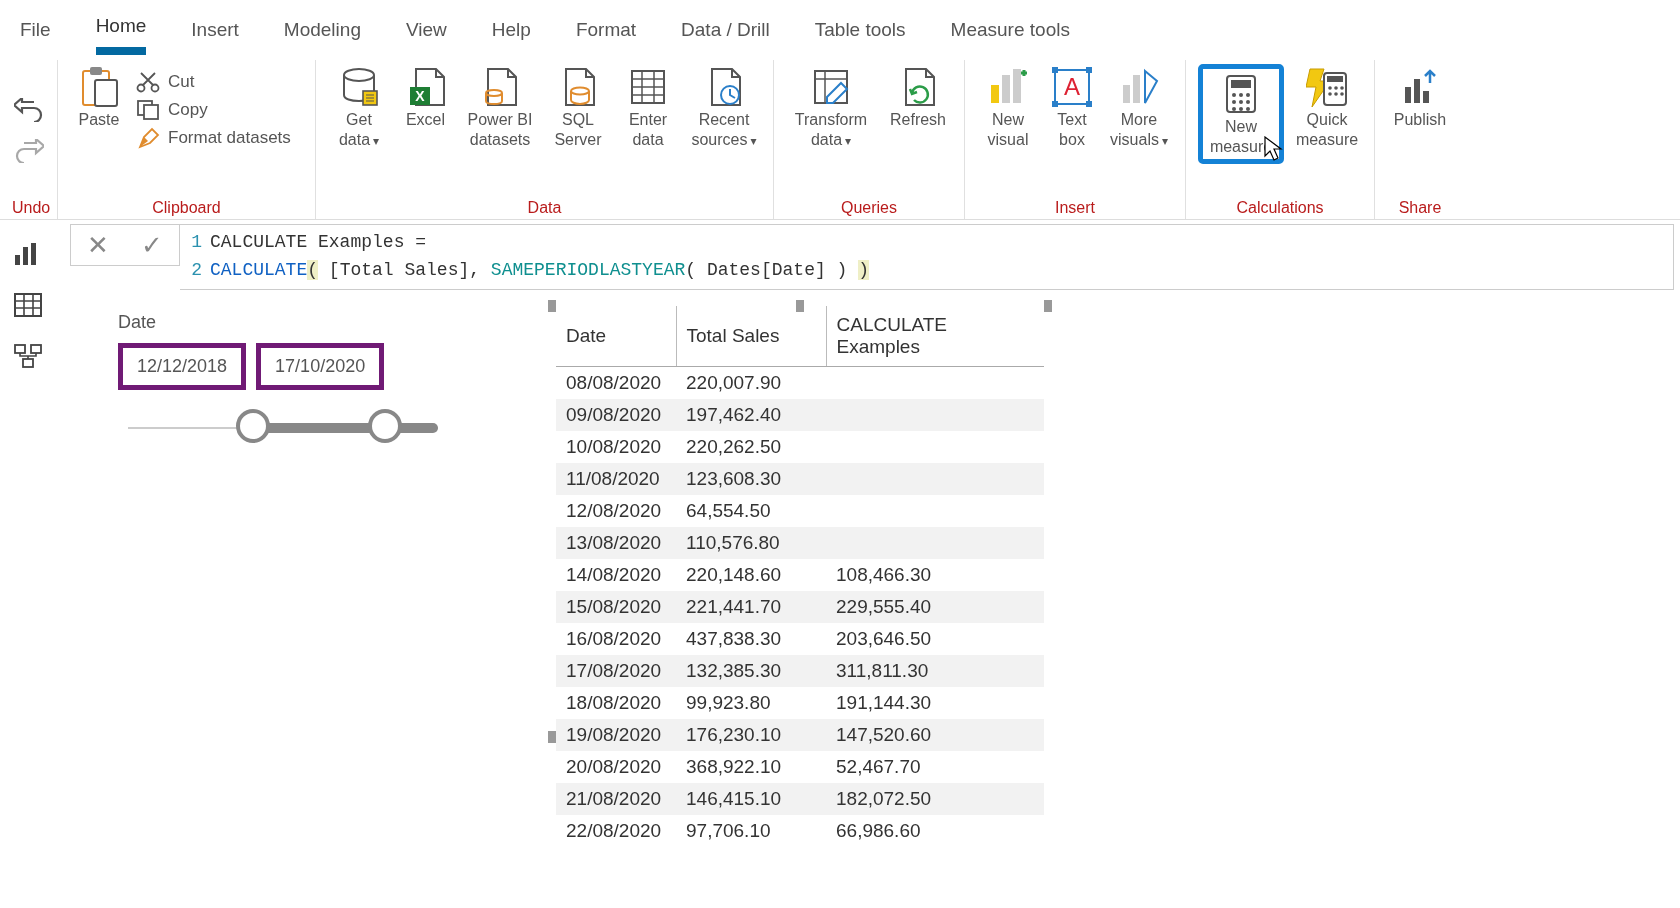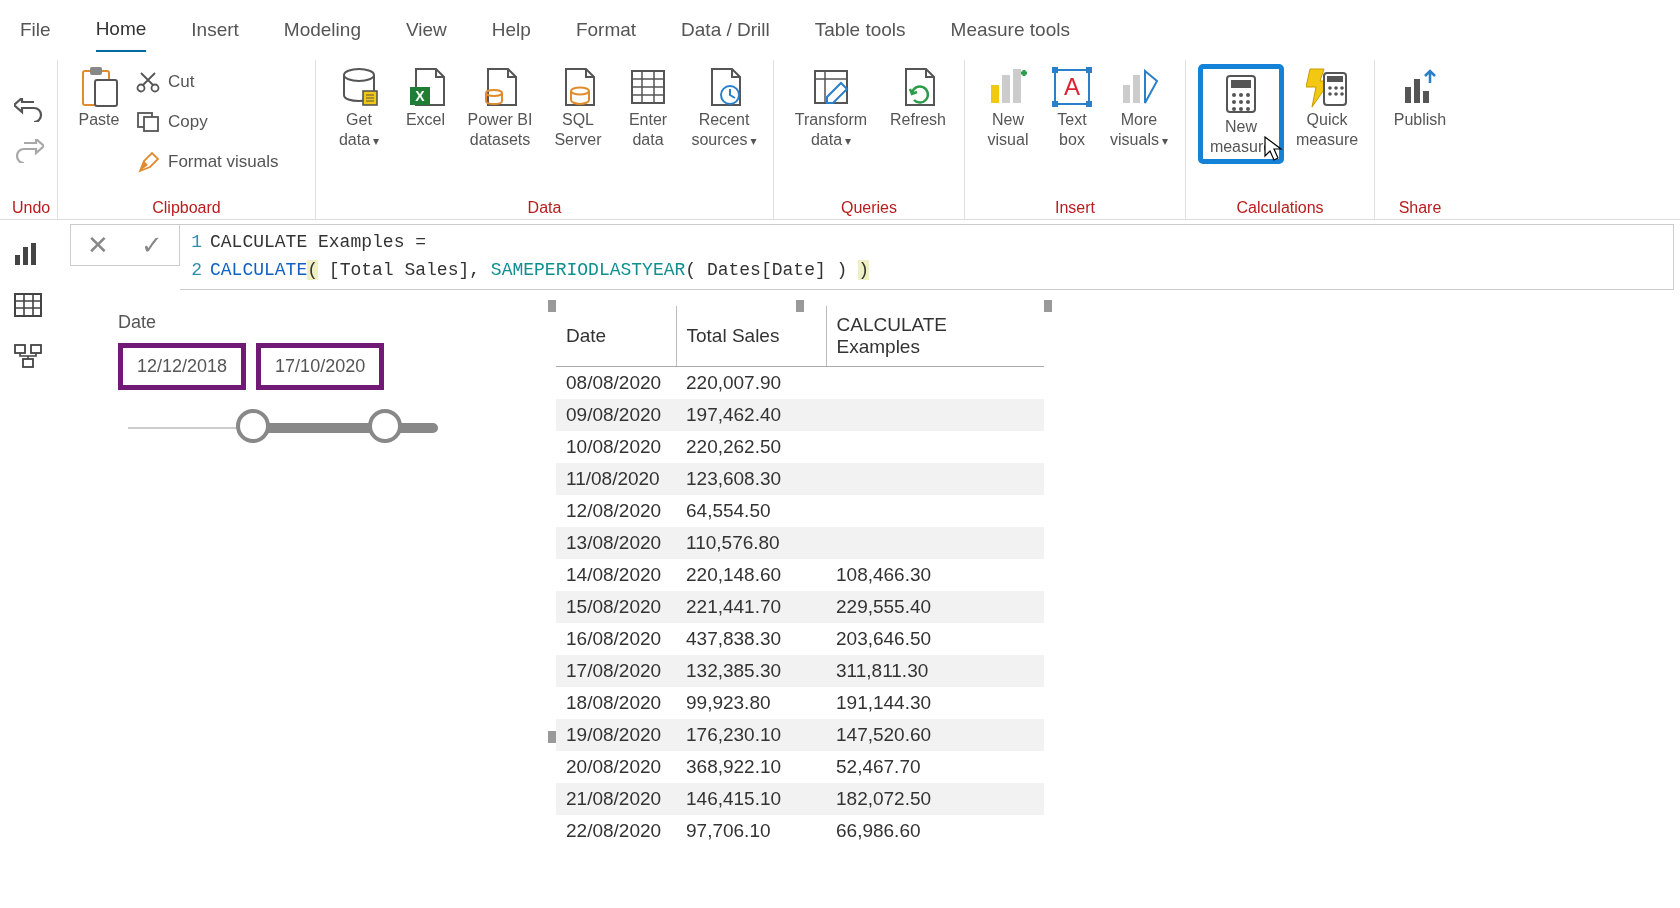--- a/index.html
+++ b/index.html
@@ -1,21 +1,21 @@
 <!DOCTYPE html>
 <html><head>
   <meta charset="utf-8">
   <style>
     * { margin: 0; padding: 0; box-sizing: border-box; }
     body { font-family: "Segoe UI", Tahoma, sans-serif; font-size: 14px; color: #333; background: #fff; overflow: hidden; }
 
     
     .menubar { height: 60px; display: flex; align-items: center; padding: 0 20px; gap: 45px; font-size: 19px; color: #555; }
     .menubar .tab { padding: 10px 0; cursor: pointer; }
-    .menubar .tab.active { color: #333; border-bottom: 2px solid #0369a1; font-weight: 500; }
+    .menubar .tab.active { color: #333; border-bottom: 8px solid #0369a1; font-weight: 500; }
 
     
     .ribbon { display: flex; align-items: stretch; height: 160px; border-bottom: 1px solid #ddd; }
     .ribbon .group { display: flex; flex-direction: column; justify-content: space-between; border-right: 1px solid #e0e0e0; padding: 4px 12px 0; }
     .ribbon .group .group-content { display: flex; align-items: flex-start; gap: 8px; flex: 1; }
     .ribbon .group .group-label { text-align: center; font-size: 16px; color: #b91c1c; padding-bottom: 2px; }
     .ribbon .vert-btn { display: flex; flex-direction: column; align-items: center; justify-content: flex-start; gap: 0; width: 62px; font-size: 16px; color: #555; text-align: center; cursor: pointer; padding-top: 2px; line-height: 1.25; }
     .ribbon .vert-btn .icon-box { width: 42px; height: 42px; display: flex; align-items: center; justify-content: center; margin-bottom: 2px; }
     .ribbon .vert-btn.wide { width: 90px; }
     .ribbon .mini-row { display: flex; align-items: center; gap: 6px; height: 28px; font-size: 17px; color: #555; cursor: pointer; white-space: nowrap; }
@@ -104,42 +104,42 @@
       <div class="vert-btn" style="width:58px;">
         <span class="icon-box">
           <svg width="40" height="42" viewBox="0 0 40 42">
               <rect x="4" y="5" width="26" height="34" rx="2" fill="none" stroke="#e08c2e" stroke-width="2"></rect>
               <rect x="11" y="1" width="12" height="8" rx="2" fill="#888"></rect>
               <rect x="16" y="14" width="22" height="26" rx="2" fill="#fff" stroke="#555" stroke-width="2"></rect>
             </svg>
         </span>
         <span>Paste</span>
       </div>
-      <div style="display:flex;flex-direction:column;gap:12px;margin-top:4px;">
+      <div style="display:flex;flex-direction:column;gap:0;margin-top:4px;">
         <div class="mini-row">
           <span class="mini-icon"><svg width="24" height="22" viewBox="0 0 24 22">
                 <circle cx="5" cy="17" r="3.5" fill="none" stroke="#555" stroke-width="1.8"></circle>
                 <circle cx="19" cy="17" r="3.5" fill="none" stroke="#555" stroke-width="1.8"></circle>
                 <path d="M7 14 L19 2 M17 14 L5 2" stroke="#555" stroke-width="1.8"></path>
               </svg></span>
           <span>Cut</span>
         </div>
         <div class="mini-row">
           <span class="mini-icon"><svg width="24" height="22" viewBox="0 0 24 22">
                 <rect x="2" y="2" width="14" height="14" fill="none" stroke="#555" stroke-width="1.8"></rect>
                 <rect x="8" y="6" width="14" height="14" fill="#fff" stroke="#555" stroke-width="1.8"></rect>
               </svg></span>
           <span>Copy</span>
         </div>
         <div class="mini-row">
           <span class="mini-icon"><svg width="24" height="22" viewBox="0 0 24 22">
                 <path d="M4 20 L8 10 L16 2 L22 8 L14 16 Z" fill="none" stroke="#e08c2e" stroke-width="1.8"></path>
                 <path d="M4 20 L8 10 L12 14 Z" fill="#e08c2e"></path>
               </svg></span>
-          <span>Format visuals</span>
+          <span>Format datasets</span>
         </div>
       </div>
     </div>
     <div class="group-label">Clipboard</div>
   </div>
 
   <div class="group">
     <div class="group-content">
       <div class="vert-btn">
         <span class="icon-box">

